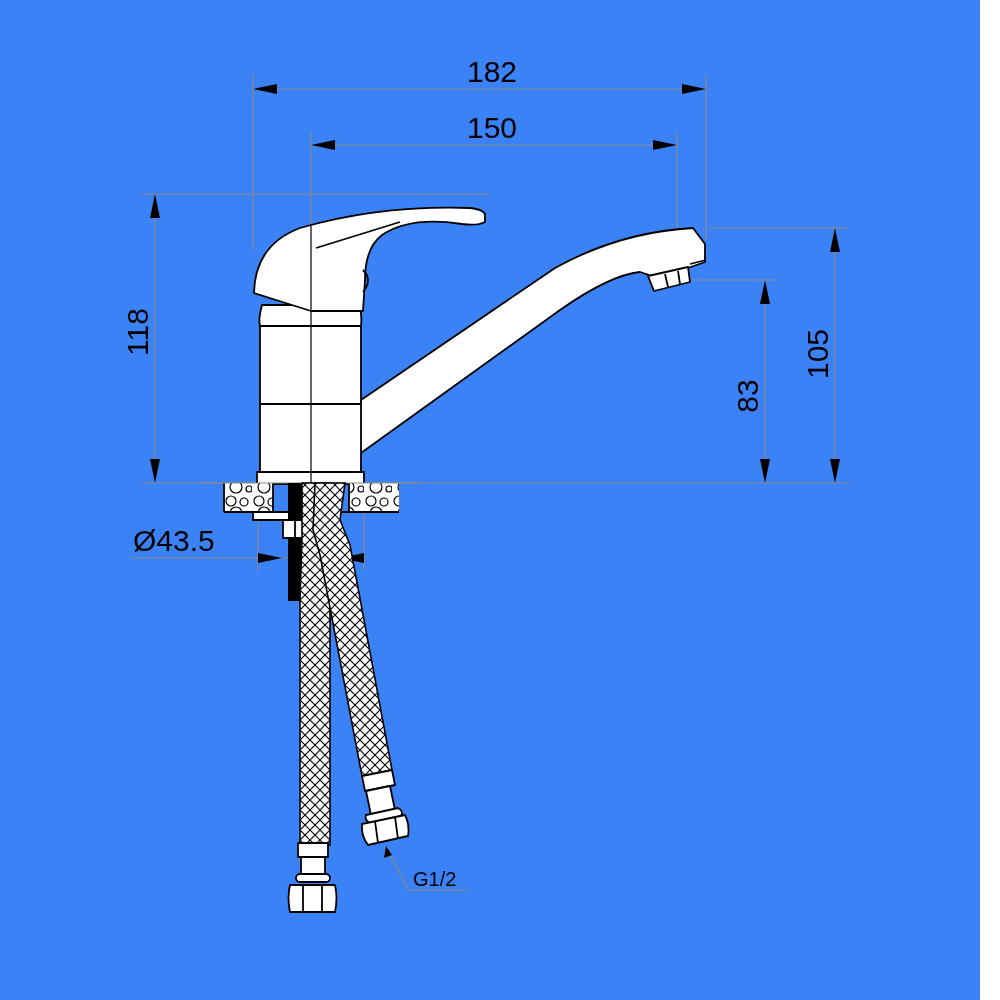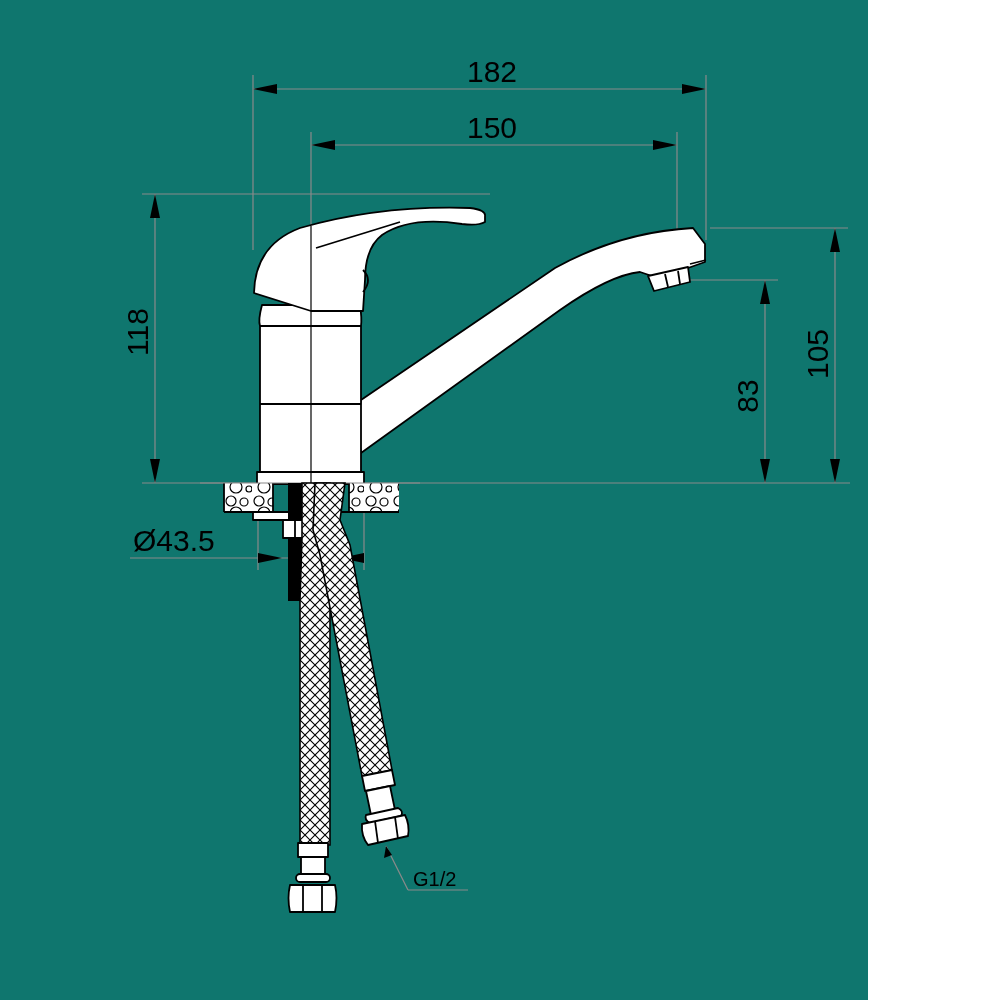--- a/index.html
+++ b/index.html
@@ -1,16 +1,16 @@
 <!DOCTYPE html>
 <html><head>
 <meta charset="utf-8">
 <style>
   html, body { margin:0; padding:0; background:#ffffff; }
-  #canvas { position:relative; width:868px; height:1000px; overflow:hidden; background:#0f766e; }
+  #canvas { position:relative; width:980px; height:1000px; overflow:hidden; background:#3b82f6; }
   svg { position:absolute; left:0; top:0; }
   .dim-text { font-family:"Liberation Sans", sans-serif; font-size:30px; fill:#000; }
   .callout-text { font-family:"Liberation Sans", sans-serif; font-size:20px; fill:#000; }
   .dim { stroke:#8a8a8a; stroke-width:1.2; fill:none; }
   .obj { stroke:#000; stroke-width:1.8; fill:#fff; stroke-linejoin:round; }
   .objnf { stroke:#000; stroke-width:1.8; fill:none; stroke-linejoin:round; }
   .center { stroke:#000; stroke-width:1.2; fill:none; }
   .arrow { fill:#000; stroke:none; }
 </style>
 </head>

